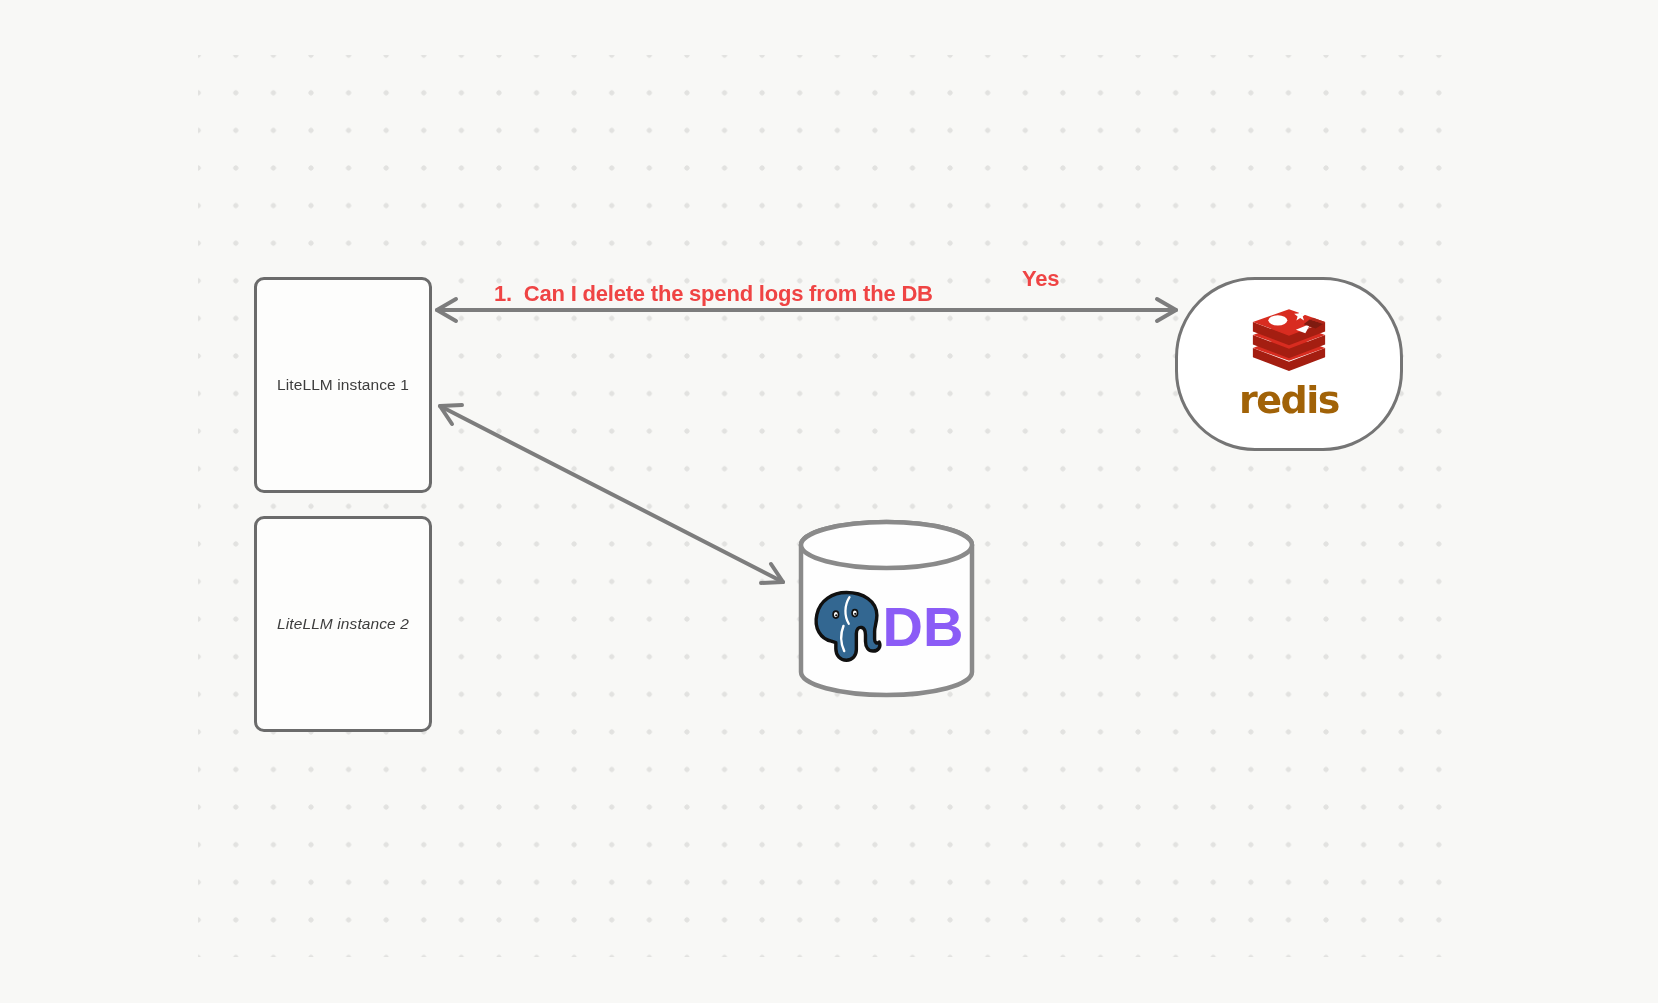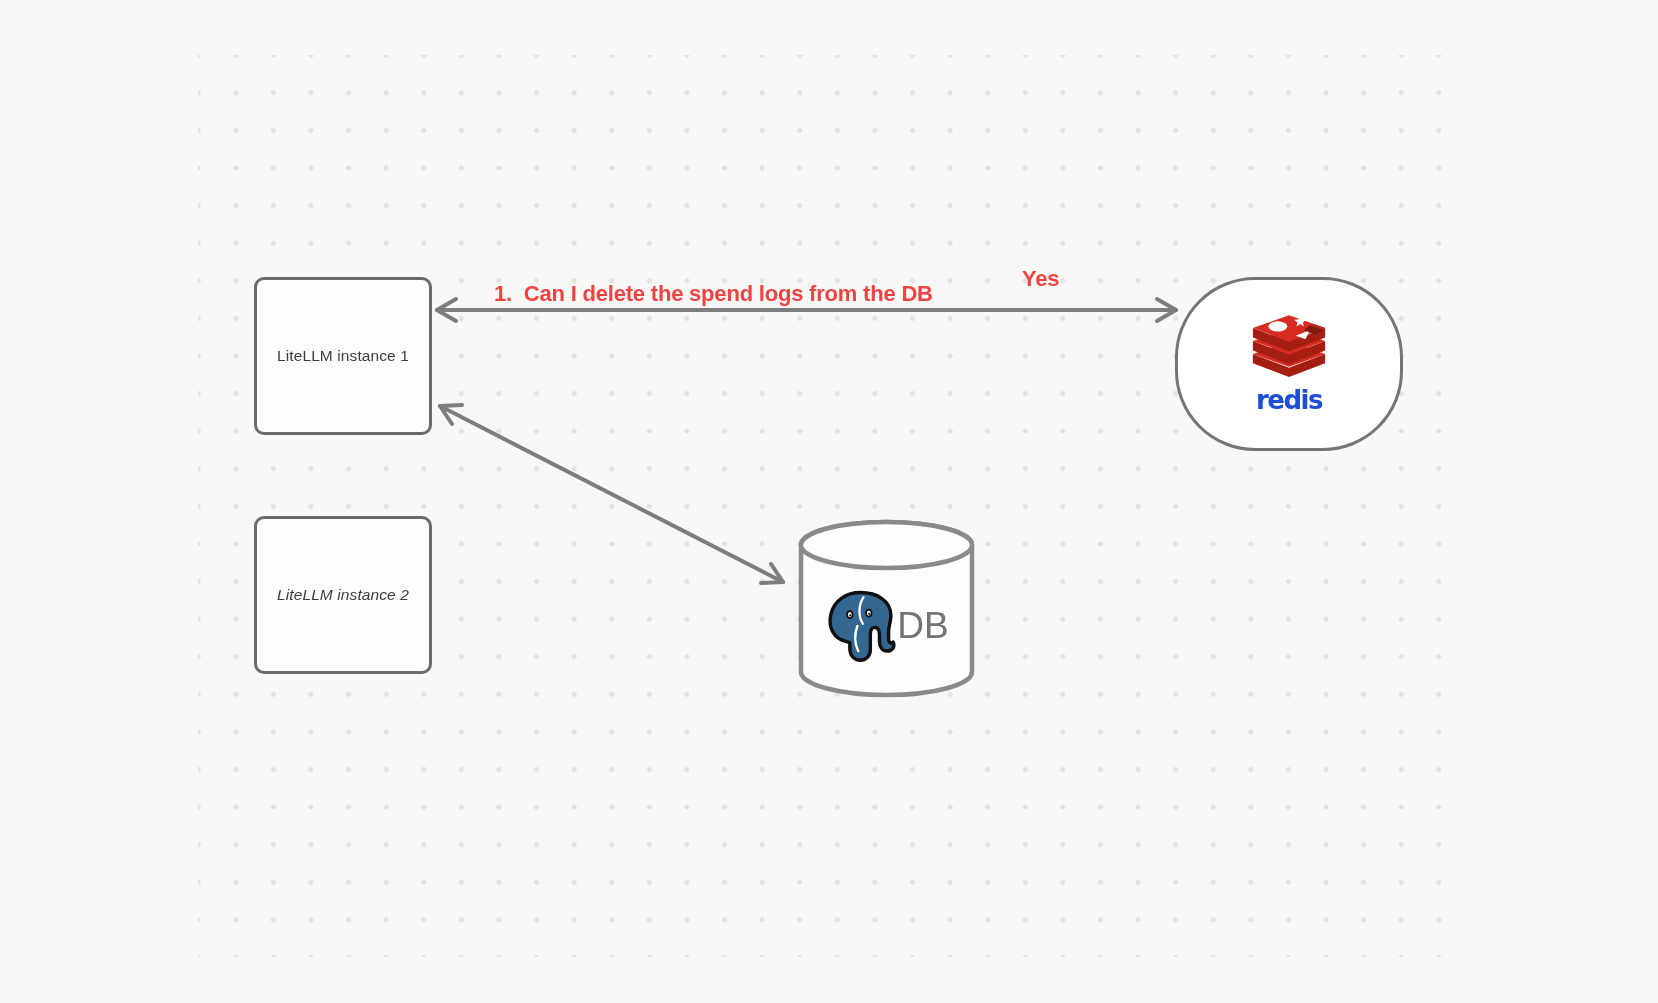--- a/index.html
+++ b/index.html
@@ -14,51 +14,51 @@
   .dotgrid{
     position:absolute;left:198px;top:55px;width:1262px;height:902px;
     background-image:radial-gradient(circle,#e2e2e0 2.3px,rgba(0,0,0,0) 2.9px);
     background-size:37.6px 37.6px;
     background-position:19px 19px;
   }
   .edges-svg{position:absolute;left:0;top:0;width:1658px;height:1003px;pointer-events:none;}
   .edges-svg *{pointer-events:auto;}
 
   .node-box{
-    position:absolute;width:178px;height:158px;
+    position:absolute;width:178px;height:216px;
     background:#fdfdfc;border:3.5px solid #6b6b6b;border-radius:10px;
     box-sizing:border-box;
     display:flex;align-items:center;justify-content:center;
   }
   .node-box .box-label{
     font-size:15.5px;color:#3d3d3d;letter-spacing:.1px;
   }
   #box1{left:254px;top:277px;}
   #box2{left:254px;top:516px;font-style:italic;}
   #box3{left:254px;top:756px;}
 
   .redis-node{
     position:absolute;left:1175px;top:277px;width:228px;height:174px;
     background:#ffffff;border:3.5px solid #757575;border-radius:80px;
     box-sizing:border-box;
     display:flex;flex-direction:column;align-items:center;justify-content:center;
   }
   .redis-word{
     font-family:"DejaVu Sans", sans-serif;
-    font-weight:700;font-size:26px;line-height:1;color:#1d4ed8;
+    font-weight:700;font-size:38px;line-height:1;color:#a16207;
     letter-spacing:-1.5px;margin-top:8px;
   }
 
   .db-node{position:absolute;left:798px;top:518px;width:177px;height:181px;}
   .db-cyl{position:absolute;left:0;top:0;width:177px;height:181px;}
   .db-content{
     position:absolute;left:0;top:58px;width:177px;height:100px;
     display:flex;align-items:center;justify-content:center;
   }
-  .db-text{font-size:37px;font-weight:400;color:#737373;letter-spacing:0;}
+  .db-text{font-size:56px;font-weight:700;color:#8b5cf6;letter-spacing:0;}
   .pg-icon{width:76px;height:78px;margin-right:-3px;}
 
   .edge-label{
     position:absolute;font-weight:700;font-size:22px;color:#ef4444;
     white-space:pre;letter-spacing:-0.2px;
   }
   #edge1-label{left:494px;top:281px;}
   #edge1-response{left:1022px;top:266px;}
   #edge2-label{left:576px;top:456px;}
 </style>

